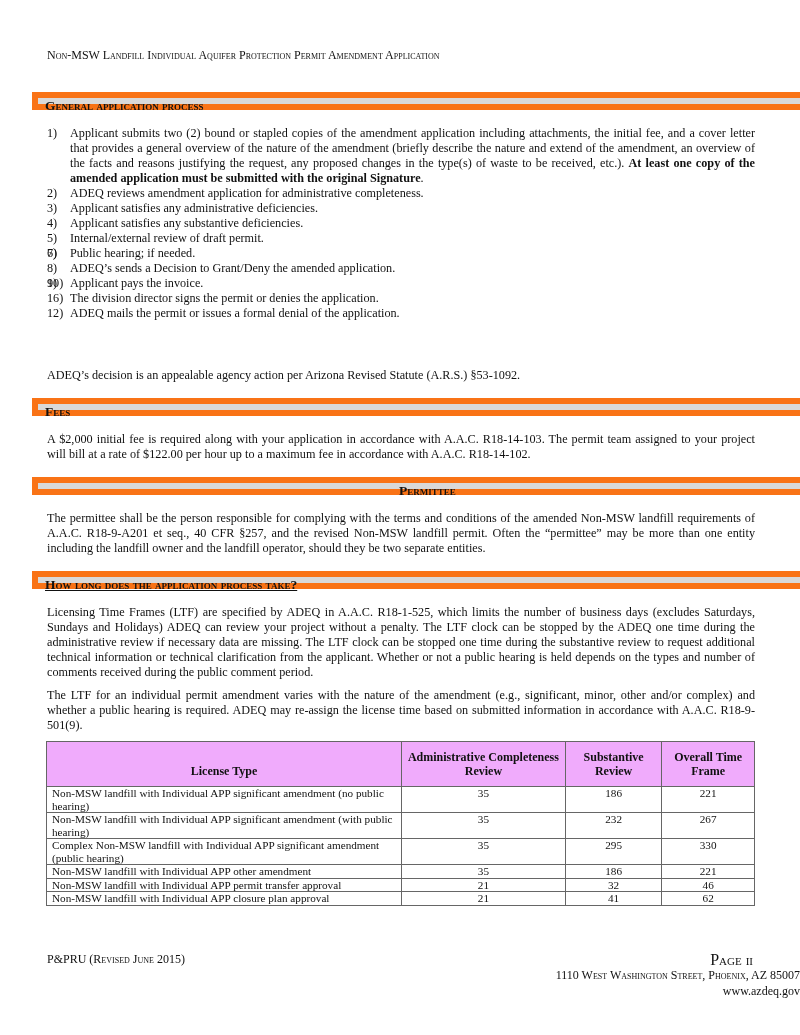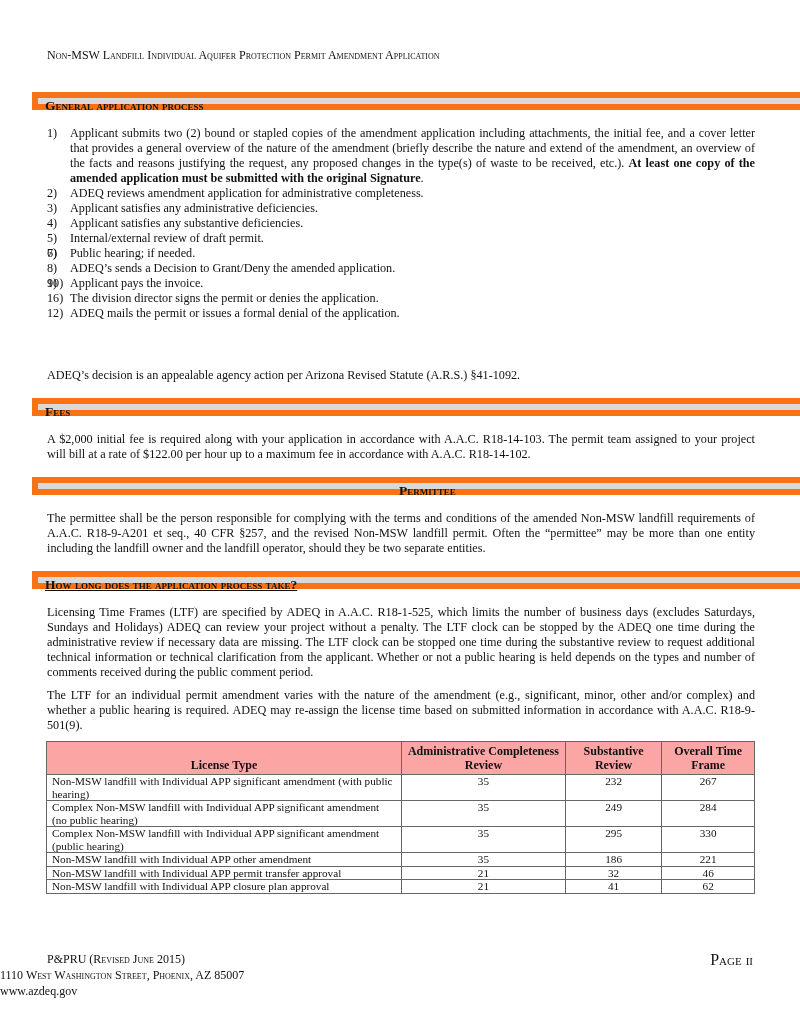--- a/index.html
+++ b/index.html
@@ -22,26 +22,26 @@
     }
     ol.steps { position: absolute; left: 47px; top: 126px; width: 708px; margin: 0; padding: 0; list-style: none; }
     ol.steps li { position: relative; padding-left: 23px; text-align: justify; }
     ol.steps li .num { position: absolute; left: 0; top: 0; }
     b { font-weight: bold; }
     table.ltf {
       position: absolute; left: 46px; top: 741px; width: 709px;
       border-collapse: collapse; font-size: 11.2px; line-height: 12.5px;
     }
     table.ltf th, table.ltf td { border: 1px solid #666; padding: 0 5px; vertical-align: top; }
-    table.ltf th { background: #fca5a5; font-weight: bold; text-align: center; vertical-align: bottom; font-size: 12px; line-height: 14px; padding: 2px 4px; }
+    table.ltf th { background: #f0abfc; font-weight: bold; text-align: center; vertical-align: bottom; font-size: 12px; line-height: 14px; padding: 8px 4px; }
     table.ltf th.type { width: 346px; }
     table.ltf td.num { text-align: center; }
     .footer-left { position: absolute; left: 47px; top: 952px; font-size: 12px; }
     .footer-right { position: absolute; right: 47px; top: 952px; font-size: 16px; }
-    .footer-center { position: absolute; left: 0; width: 800px; top: 967px; text-align: left; font-size: 12px; line-height: 16px; }
+    .footer-center { position: absolute; left: 0; width: 800px; top: 967px; text-align: right; font-size: 12px; line-height: 16px; }
   </style>
 </head>
 <body>
 
 <div class="doc-header">
   <div>Non-MSW Landfill Individual Aquifer Protection Permit Amendment Application</div>
 </div>
 
 <div class="section-bar" style="top:92px;">General application process</div>
 
@@ -53,21 +53,21 @@
   <li><span class="num">5)</span><span>Internal/external review of draft permit.</span></li>
   <li><span class="num">6)</span></li>
   <li><span class="num">7)</span><span>Public hearing; if needed.</span></li>
   <li><span class="num">8)</span><span>ADEQ’s sends a Decision to Grant/Deny the amended application.</span></li>
   <li><span class="num">9)</span></li>
   <li><span class="num">10)</span><span>Applicant pays the invoice.</span></li>
   <li><span class="num">16)</span><span>The division director signs the permit or denies the application.</span></li>
   <li><span class="num">12)</span><span>ADEQ mails the permit or issues a formal denial of the application.</span></li>
 </ol>
 
-<div class="para" style="top:368px;">ADEQ’s decision is an appealable agency action per Arizona Revised Statute (A.R.S.) §41-1092.</div>
+<div class="para" style="top:368px;">ADEQ’s decision is an appealable agency action per Arizona Revised Statute (A.R.S.) §53-1092.</div>
 
 <div class="section-bar" style="top:398px;">Fees</div>
 <div class="para" style="top:432px;">A $2,000 initial fee is required along with your application in accordance with A.A.C. R18-14-103. The permit team assigned to your project will bill at a rate of $122.00 per hour up to a maximum fee in accordance with A.A.C. R18-14-102.</div>
 
 <div class="section-bar" style="top:477px;text-align:center;">Permittee</div>
 <div class="para" style="top:511px;">The permittee shall be the person responsible for complying with the terms and conditions of the amended Non-MSW landfill requirements of A.A.C. R18-9-A201 et seq., 40 CFR §257, and the revised Non-MSW landfill permit. Often the “permittee” may be more than one entity including the landfill owner and the landfill operator, should they be two separate entities.</div>
 
 <div class="section-bar" style="top:571px;text-decoration:underline;">How long does the application process take?</div>
 <div class="para" style="top:605px;">Licensing Time Frames (LTF) are specified by ADEQ in A.A.C. R18-1-525, which limits the number of business days (excludes Saturdays, Sundays and Holidays) ADEQ can review your project without a penalty. The LTF clock can be stopped by the ADEQ one time during the administrative review if necessary data are missing. The LTF clock can be stopped one time during the substantive review to request additional technical information or technical clarification from the applicant. Whether or not a public hearing is held depends on the types and number of comments received during the public comment period.</div>
 <div class="para" style="top:688px;">The LTF for an individual permit amendment varies with the nature of the amendment (e.g., significant, minor, other and/or complex) and whether a public hearing is required. ADEQ may re-assign the license time based on submitted information in accordance with A.A.C. R18-9-501(9).</div>
@@ -76,30 +76,30 @@
   <thead>
     <tr>
       <th class="type">License Type</th>
       <th>Administrative Completeness Review</th>
       <th>Substantive Review</th>
       <th>Overall Time Frame</th>
     </tr>
   </thead>
   <tbody>
     <tr>
+        <td>Non-MSW landfill with Individual APP significant amendment (no public hearing)</td>
+        <td class="num">35</td>
+        <td class="num">186</td>
+        <td class="num">221</td>
+      </tr>
+    <tr>
         <td>Non-MSW landfill with Individual APP significant amendment (with public hearing)</td>
         <td class="num">35</td>
         <td class="num">232</td>
         <td class="num">267</td>
-      </tr>
-    <tr>
-        <td>Complex Non-MSW landfill with Individual APP significant amendment (no public hearing)</td>
-        <td class="num">35</td>
-        <td class="num">249</td>
-        <td class="num">284</td>
       </tr>
     <tr>
         <td>Complex Non-MSW landfill with Individual APP significant amendment (public hearing)</td>
         <td class="num">35</td>
         <td class="num">295</td>
         <td class="num">330</td>
       </tr>
     <tr>
         <td>Non-MSW landfill with Individual APP other amendment</td>
         <td class="num">35</td>

